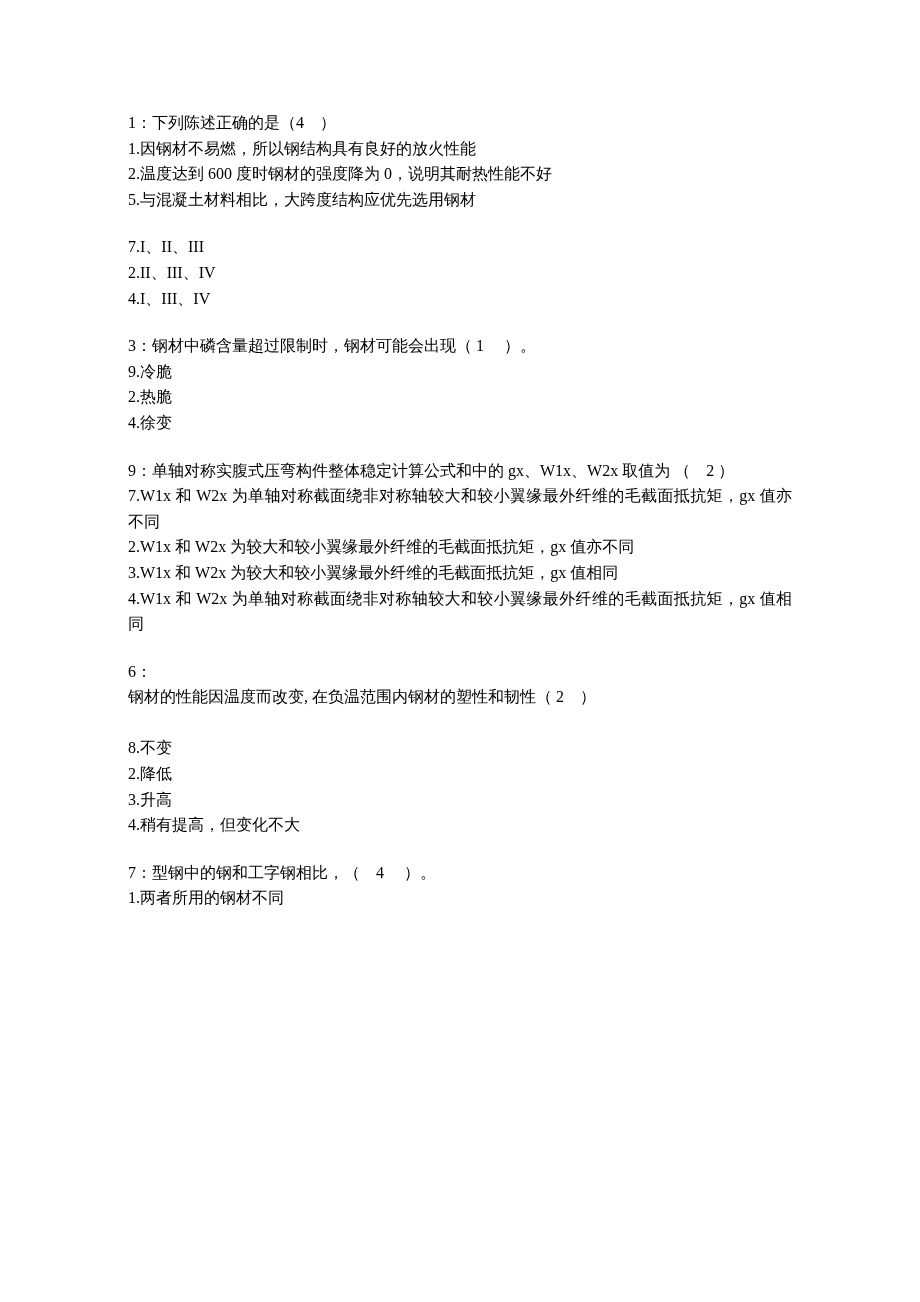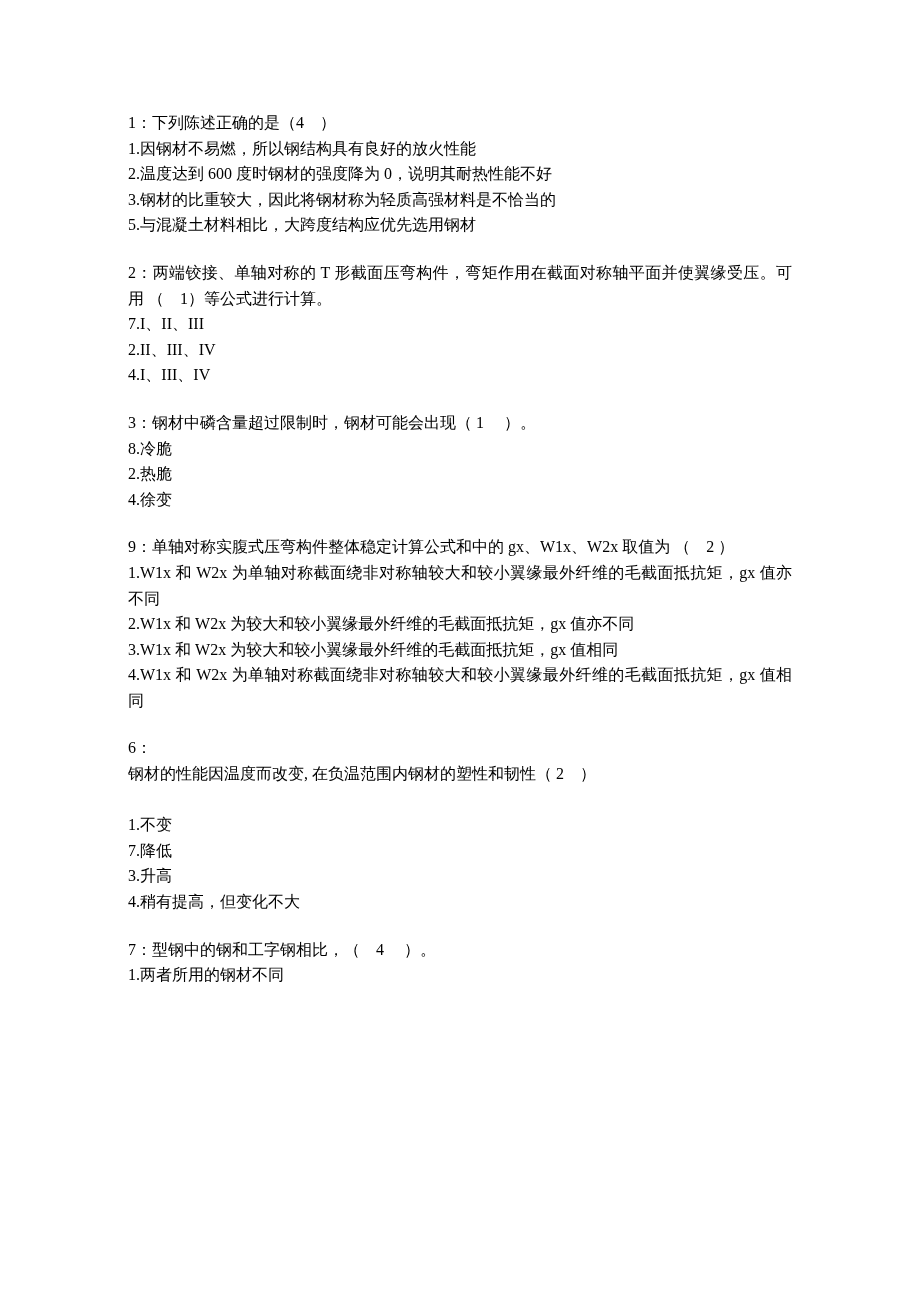--- a/index.html
+++ b/index.html
@@ -26,48 +26,46 @@
   }
 </style>
 </head>
 <body>
 
 <div class="page" id="page-root">
     <div class="question-block">
       <span class="line">1：下列陈述正确的是（4　）</span>
       <span class="line">1.因钢材不易燃，所以钢结构具有良好的放火性能</span>
       <span class="line">2.温度达到 600 度时钢材的强度降为 0，说明其耐热性能不好</span>
-      <span class="line">3.钢材的比重较大，因此将钢材称为轻质高强材料是不恰当的</span>
       <span class="line">5.与混凝土材料相比，大跨度结构应优先选用钢材</span>
     </div>
     <div class="question-block">
-      <span class="line">2：两端铰接、单轴对称的 T 形截面压弯构件，弯矩作用在截面对称轴平面并使翼缘受压。可用 （　1）等公式进行计算。</span>
       <span class="line">7.I、II、III</span>
       <span class="line">2.II、III、IV</span>
       <span class="line">4.I、III、IV</span>
     </div>
     <div class="question-block">
       <span class="line">3：钢材中磷含量超过限制时，钢材可能会出现（ 1　 ）。</span>
-      <span class="line">8.冷脆</span>
+      <span class="line">9.冷脆</span>
       <span class="line">2.热脆</span>
       <span class="line">4.徐变</span>
     </div>
     <div class="question-block">
       <span class="line">9：单轴对称实腹式压弯构件整体稳定计算公式和中的 gx、W1x、W2x 取值为 （　2 ）</span>
-      <span class="line">1.W1x 和 W2x 为单轴对称截面绕非对称轴较大和较小翼缘最外纤维的毛截面抵抗矩，gx 值亦不同</span>
+      <span class="line">7.W1x 和 W2x 为单轴对称截面绕非对称轴较大和较小翼缘最外纤维的毛截面抵抗矩，gx 值亦不同</span>
       <span class="line">2.W1x 和 W2x 为较大和较小翼缘最外纤维的毛截面抵抗矩，gx 值亦不同</span>
       <span class="line">3.W1x 和 W2x 为较大和较小翼缘最外纤维的毛截面抵抗矩，gx 值相同</span>
       <span class="line">4.W1x 和 W2x 为单轴对称截面绕非对称轴较大和较小翼缘最外纤维的毛截面抵抗矩，gx 值相同</span>
     </div>
     <div class="question-block">
       <span class="line">6：</span>
       <span class="line">钢材的性能因温度而改变, 在负温范围内钢材的塑性和韧性（ 2　）</span>
       <span class="line">&nbsp;</span>
-      <span class="line">1.不变</span>
-      <span class="line">7.降低</span>
+      <span class="line">8.不变</span>
+      <span class="line">2.降低</span>
       <span class="line">3.升高</span>
       <span class="line">4.稍有提高，但变化不大</span>
     </div>
     <div class="question-block">
       <span class="line">7：型钢中的钢和工字钢相比，（　4　 ）。</span>
       <span class="line">1.两者所用的钢材不同</span>
     </div>
   </div>
 
 </body></html>

